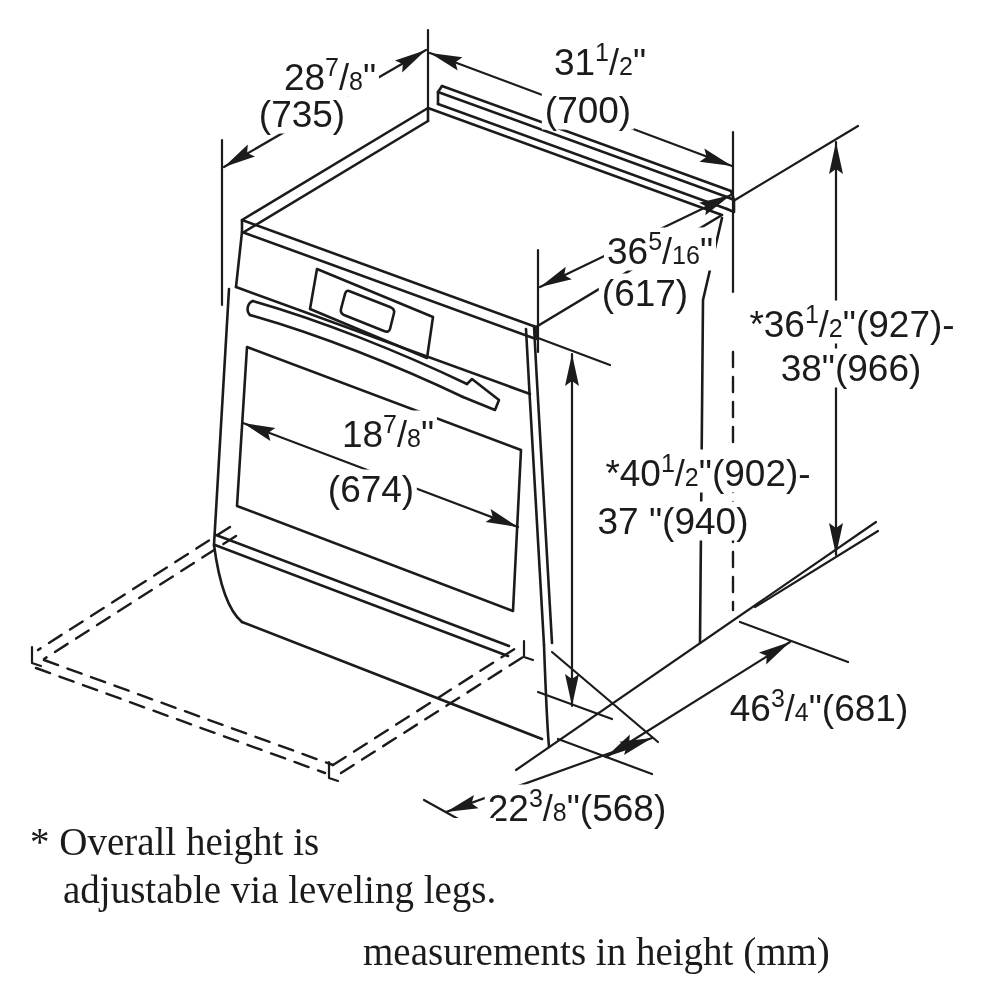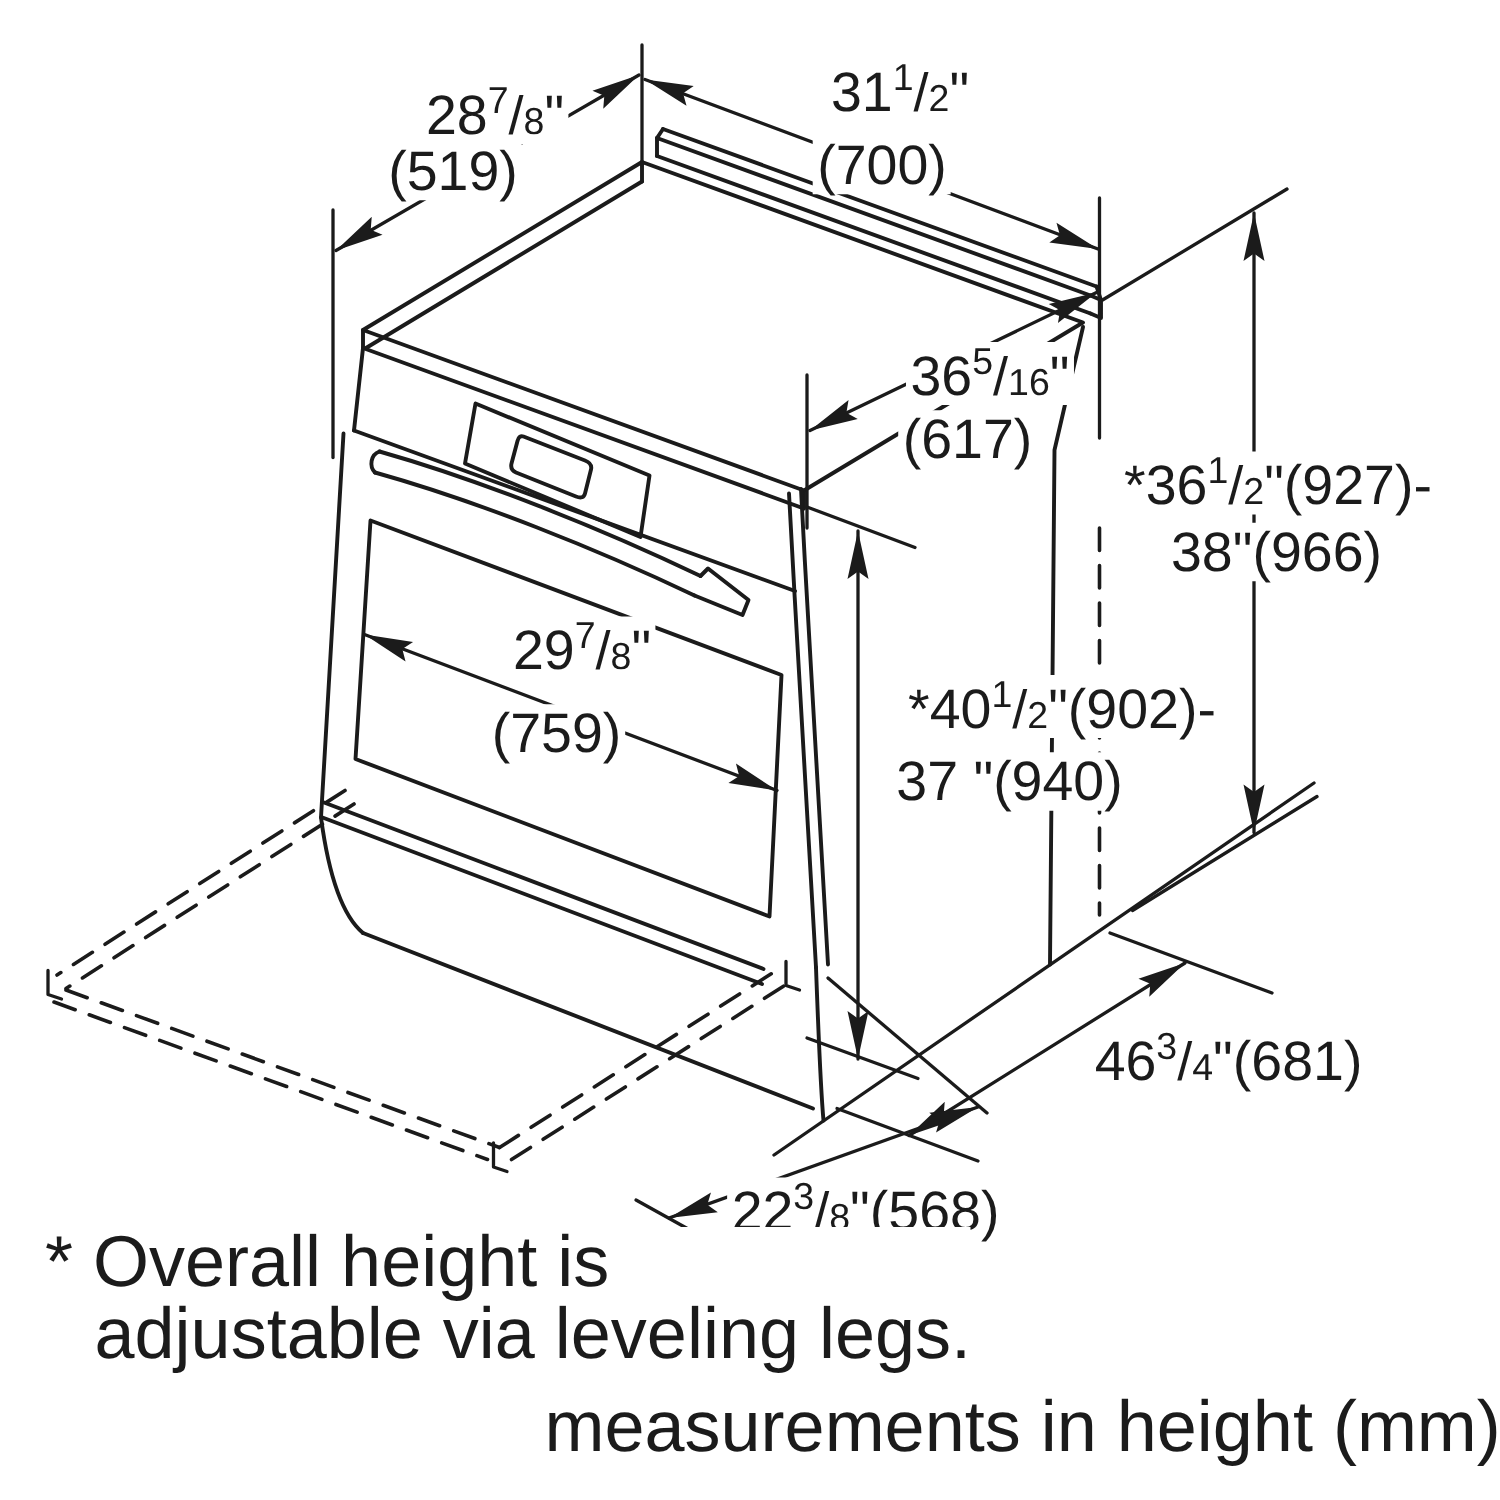--- a/index.html
+++ b/index.html
@@ -15,22 +15,23 @@
   #drawing .dashed{stroke-dasharray:15 10;stroke-width:2.4;}
   #drawing polygon{fill:#1b1b1b;stroke:none;}
   .lbl{
     position:absolute;z-index:2;background:#ffffff;white-space:nowrap;
     font-size:37px;line-height:1;padding:1px 3px;transform:translate(-50%,-50%);
   }
   .lbl .fr-num{font-size:25px;vertical-align:14px;letter-spacing:0;}
   .lbl .fr-den{font-size:25px;vertical-align:0px;}
   .lbl .fr-sl{font-size:36px;}
   .note{
-    position:absolute;z-index:2;font-size:48px;line-height:48px;background:#fff;
+    position:absolute;z-index:2;font-size:39px;line-height:48px;background:#fff;
     white-space:nowrap;
+    font-family:Liberation Serif, serif;
   }
 </style>
 </head>
 <body>
 
 <div id="canvas">
 
   <svg id="drawing" width="1000" height="1000" viewBox="0 0 1000 1000">
 
     <g>
@@ -134,21 +135,21 @@
         <polygon points="0,0 -32,7 -27,0 -32,-7" transform="translate(606,757) rotate(149)"></polygon>
         <polygon points="0,0 -32,7 -27,0 -32,-7" transform="translate(790,642) rotate(-31)"></polygon>
         <polygon points="0,0 -32,7 -27,0 -32,-7" transform="translate(446,812) rotate(161)"></polygon>
         <polygon points="0,0 -32,7 -27,0 -32,-7" transform="translate(652,738) rotate(-19)"></polygon>
       </g>
   </svg>
 
   <div class="lbl" style="left:330px;top:75px">
     <span>28</span><span class="fr-num">7</span><span class="fr-sl">/</span><span class="fr-den">8</span><span>"</span>
   </div>
-  <div class="lbl" style="left:302px;top:114px">(519)</div>
+  <div class="lbl" style="left:302px;top:114px">(735)</div>
 
   <div class="lbl" style="left:600px;top:60px">
     <span>31</span><span class="fr-num">1</span><span class="fr-sl">/</span><span class="fr-den">2</span><span>"</span>
   </div>
   <div class="lbl" style="left:588px;top:110px">(700)</div>
 
   <div class="lbl" style="left:660px;top:249px">
     <span>36</span><span class="fr-num">5</span><span class="fr-sl">/</span><span class="fr-den">16</span><span>"</span>
   </div>
   <div class="lbl" style="left:645px;top:293px">(617)</div>
@@ -157,23 +158,23 @@
     <span>*</span><span>36</span><span class="fr-num">1</span><span class="fr-sl">/</span><span class="fr-den">2</span><span>"(927)-</span>
   </div>
   <div class="lbl" style="left:851px;top:368px">38"(966)</div>
 
   <div class="lbl" style="left:708px;top:471px">
     <span>*</span><span>40</span><span class="fr-num">1</span><span class="fr-sl">/</span><span class="fr-den">2</span><span>"(902)-</span>
   </div>
   <div class="lbl" style="left:673px;top:521px">37 "(940)</div>
 
   <div class="lbl" style="left:388px;top:432px">
-    <span>29</span><span class="fr-num">7</span><span class="fr-sl">/</span><span class="fr-den">8</span><span>"</span>
+    <span>18</span><span class="fr-num">7</span><span class="fr-sl">/</span><span class="fr-den">8</span><span>"</span>
   </div>
-  <div class="lbl" style="left:371px;top:489px">(759)</div>
+  <div class="lbl" style="left:371px;top:489px">(674)</div>
 
   <div class="lbl" style="left:819px;top:706px">
     <span>46</span><span class="fr-num">3</span><span class="fr-sl">/</span><span class="fr-den">4</span><span>"(681)</span>
   </div>
 
   <div class="lbl" style="left:577px;top:806px">
     <span>22</span><span class="fr-num">3</span><span class="fr-sl">/</span><span class="fr-den">8</span><span>"(568)</span>
   </div>
 
   <div class="note" style="left:30px;top:818px">

